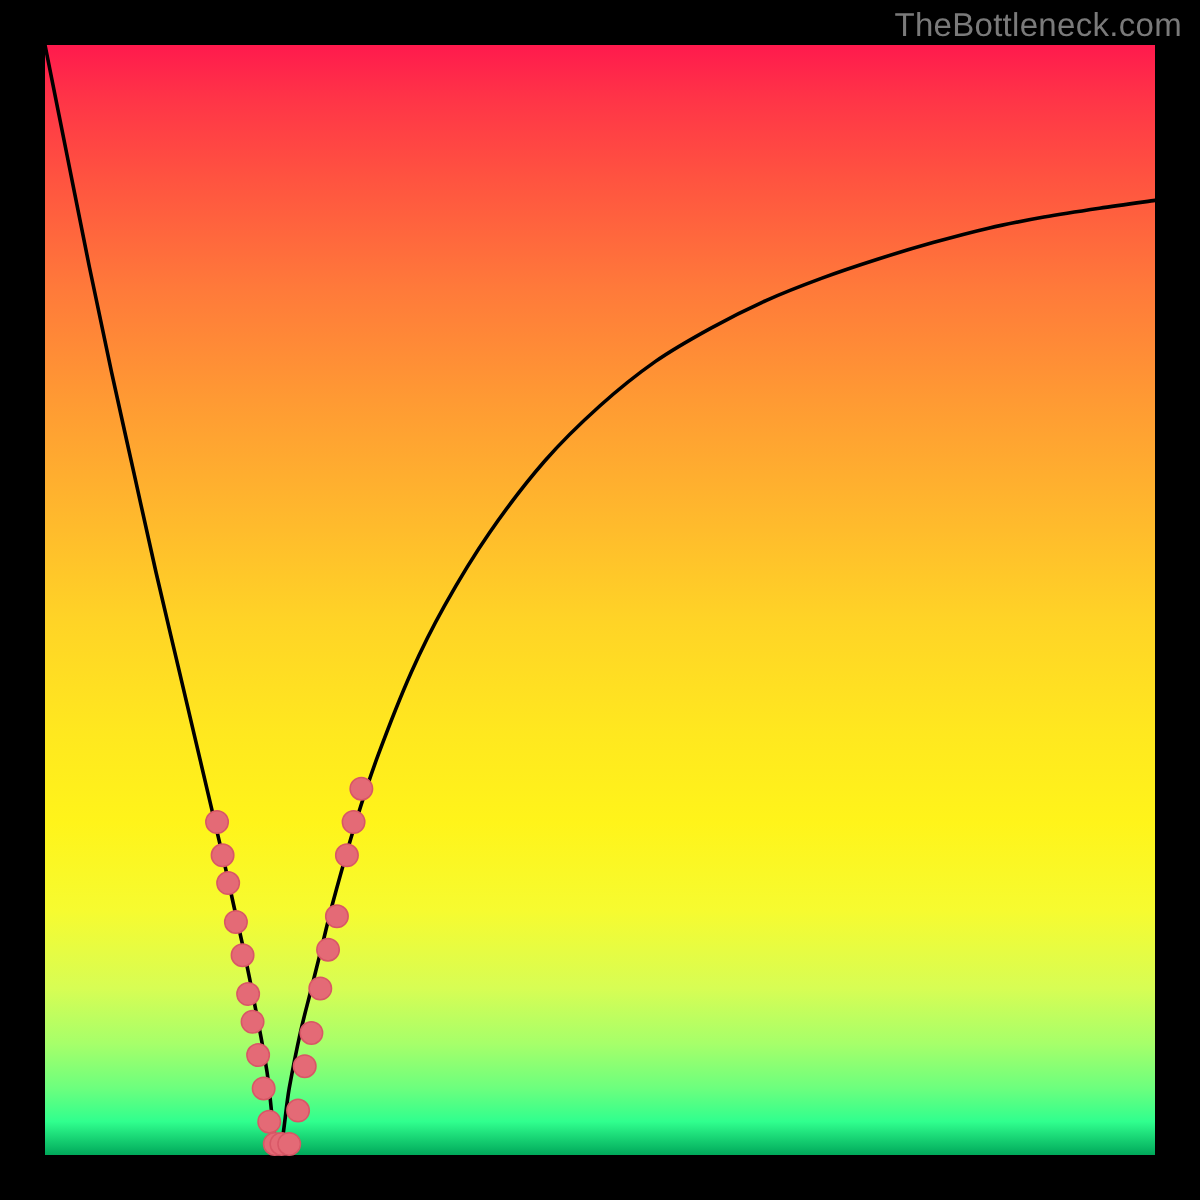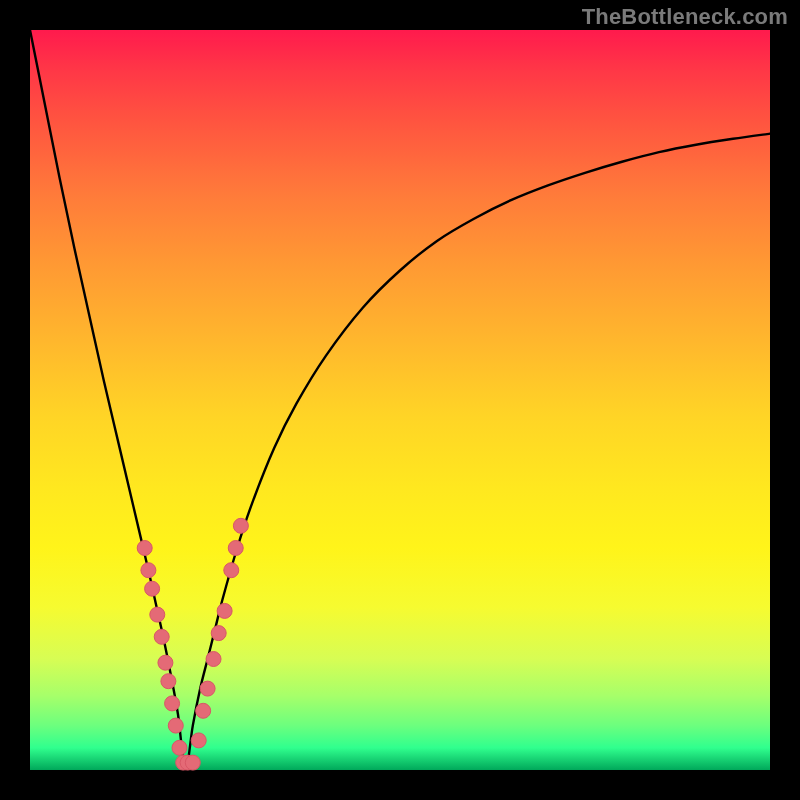--- a/index.html
+++ b/index.html
@@ -43,21 +43,21 @@
       #30ff8e 97%,
       #00a85a 100%
     );
   }
   .watermark {
     position: absolute;
     top: 4px;
     right: 12px;
     color: #7a7a7a;
     font-size: 22px;
-    font-weight: 700;
+    font-weight: 400;
     letter-spacing: 0.2px;
     user-select: none;
     margin-left: 16px;
   }
   svg.curve {
     position: absolute;
     left: 0;
     top: 0;
     width: 740px;
     height: 740px;

